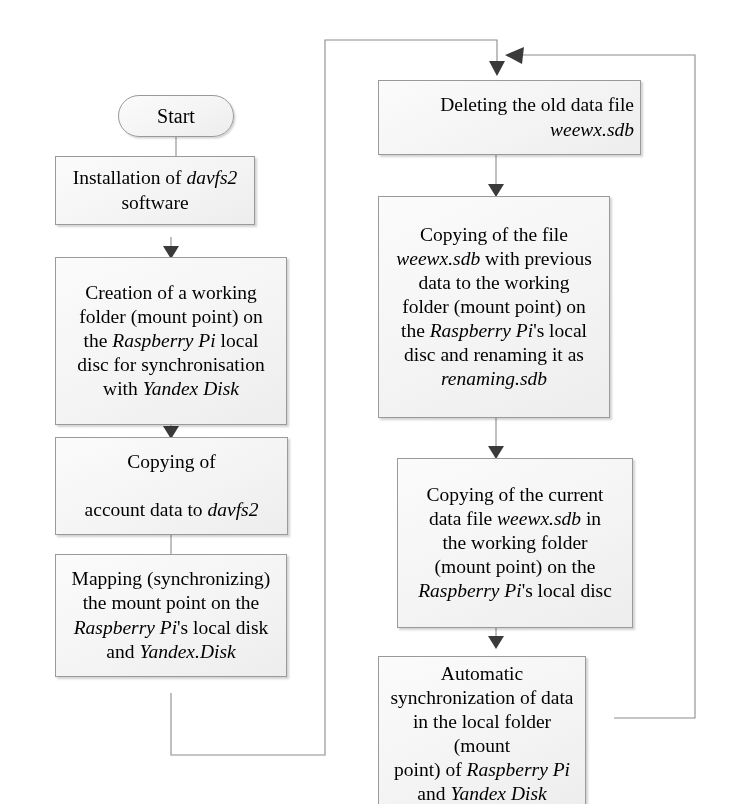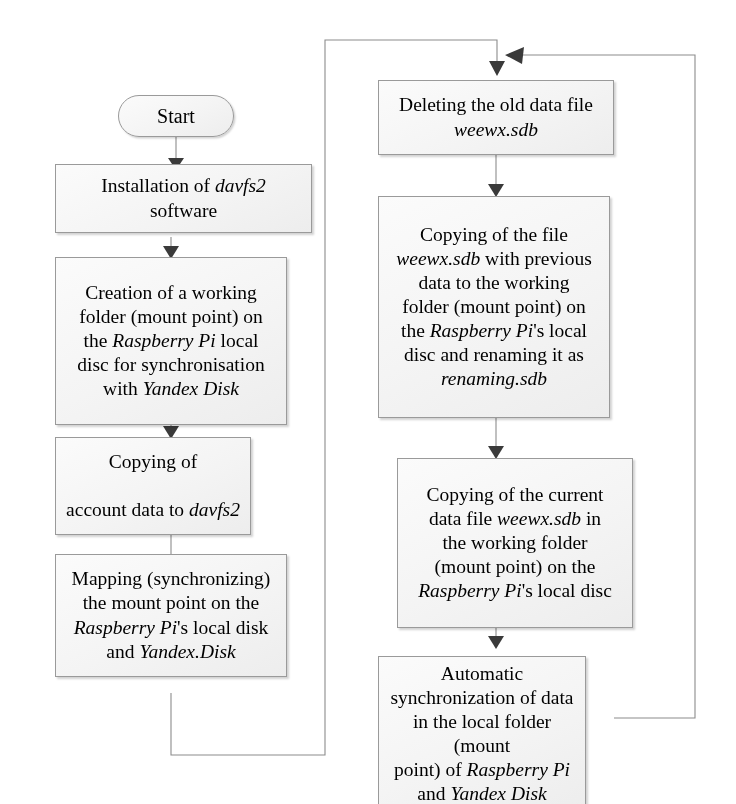--- a/index.html
+++ b/index.html
@@ -108,37 +108,37 @@
     <g>
       <path d="M 614 718 L 695 718 L 695 55 L 521 55" fill="none" stroke="#8c8c8c" stroke-width="1.1"></path>
       <path d="M 505 55 L 524 47 L 522 64 Z" fill="#3a3a3a"></path>
     </g>
   </svg>
 
   <div class="node terminal" style="left:118px; top:95px; width:116px; height:42px;">
     <span class="txt">Start</span>
   </div>
 
-  <div class="node" style="left:55px; top:164px; width:257px; height:69px;">
+  <div class="node" style="left:55px; top:156px; width:200px; height:69px;">
     <span class="txt">Installation of <i>davfs2</i><br>software</span>
   </div>
 
   <div class="node" style="left:55px; top:257px; width:232px; height:168px;">
     <span class="txt">Creation of a working<br>folder (mount point) on<br>the <i>Raspberry Pi</i> local<br>disc for synchronisation<br>with <i>Yandex Disk</i></span>
   </div>
 
-  <div class="node" style="left:55px; top:437px; width:196px; height:98px;">
+  <div class="node" style="left:55px; top:437px; width:233px; height:98px;">
     <span class="txt">Copying of<br><br>account data to <i>davfs2</i></span>
   </div>
 
   <div class="node" style="left:55px; top:554px; width:232px; height:123px;">
     <span class="txt">Mapping (synchronizing)<br>the mount point on the<br><i>Raspberry Pi</i>'s local disk<br>and <i>Yandex.Disk</i></span>
   </div>
 
-  <div class="node" style="left:378px; top:80px; width:236px; height:75px;">
+  <div class="node" style="left:378px; top:80px; width:263px; height:75px;text-align:right;">
     <span class="txt">Deleting the old data file<br><i>weewx.sdb</i></span>
   </div>
 
   <div class="node" style="left:378px; top:196px; width:232px; height:222px;text-align:center;">
     <span class="txt">Copying of the file<br><i>weewx.sdb</i> with previous<br>data to the working<br>folder (mount point) on<br>the <i>Raspberry Pi</i>'s local<br>disc and renaming it as<br><i>renaming.sdb</i></span>
   </div>
 
   <div class="node" style="left:378px; top:458px; width:236px; height:170px;margin-left:19px;">
     <span class="txt">Copying of the current<br>data file <i>weewx.sdb</i> in<br>the working folder<br>(mount point) on the<br><i>Raspberry Pi</i>'s local disc</span>
   </div>

